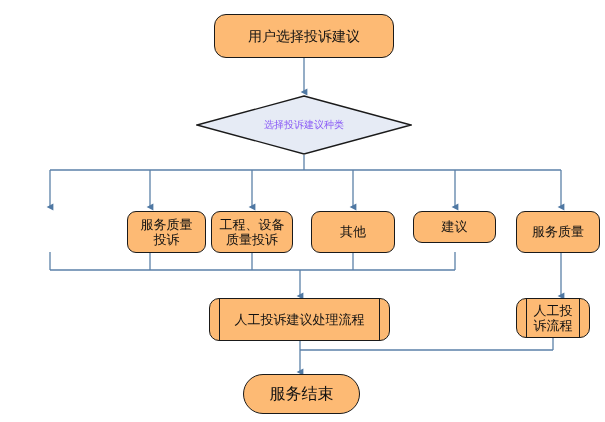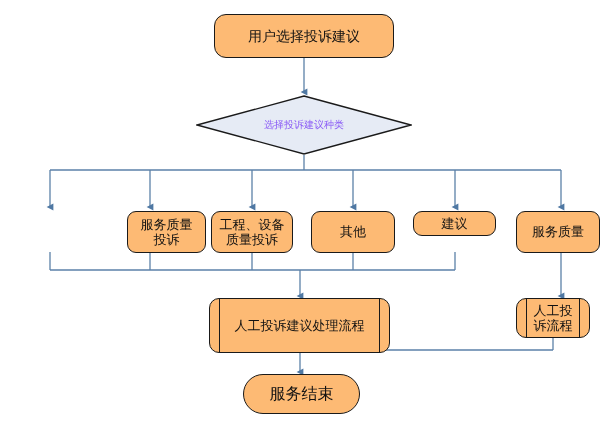--- a/index.html
+++ b/index.html
@@ -94,24 +94,24 @@
       <polygon points="108,1 215,30 108,59 1,30" fill="#e6ebf5" stroke="#1a1a1a" stroke-width="1.3"></polygon>
     </svg>
     <span class="dtext">选择投诉建议种类</span>
   </div>
 
   <div class="node option" style="left:111px;top:211px;width:79px;height:42px;margin-left:16px;">服务质量
 投诉</div>
   <div class="node option" style="left:211px;top:211px;width:82px;height:42px;">工程、设备
 质量投诉</div>
   <div class="node option" style="left:311px;top:211px;width:84px;height:42px;">其他</div>
-  <div class="node option" style="left:413px;top:211px;width:83px;height:25px;">建议</div>
+  <div class="node option" style="left:413px;top:211px;width:83px;height:32px;">建议</div>
   <div class="node option" style="left:516px;top:211px;width:84px;height:42px;">服务质量</div>
 
-  <div class="node predef" style="left:209px;top:298px;width:181px;height:55px;">
+  <div class="node predef" style="left:209px;top:298px;width:181px;height:43px;">
     <span class="bar-l"></span>
     <span class="bar-r"></span>
     <span class="ptext">人工投诉建议处理流程</span>
   </div>
 
   <div class="node predef" style="left:516px;top:298px;width:74px;height:40px;">
     <span class="bar-l"></span>
     <span class="bar-r"></span>
     <span class="ptext" style="padding:0 4px;">人工投
 诉流程</span>

